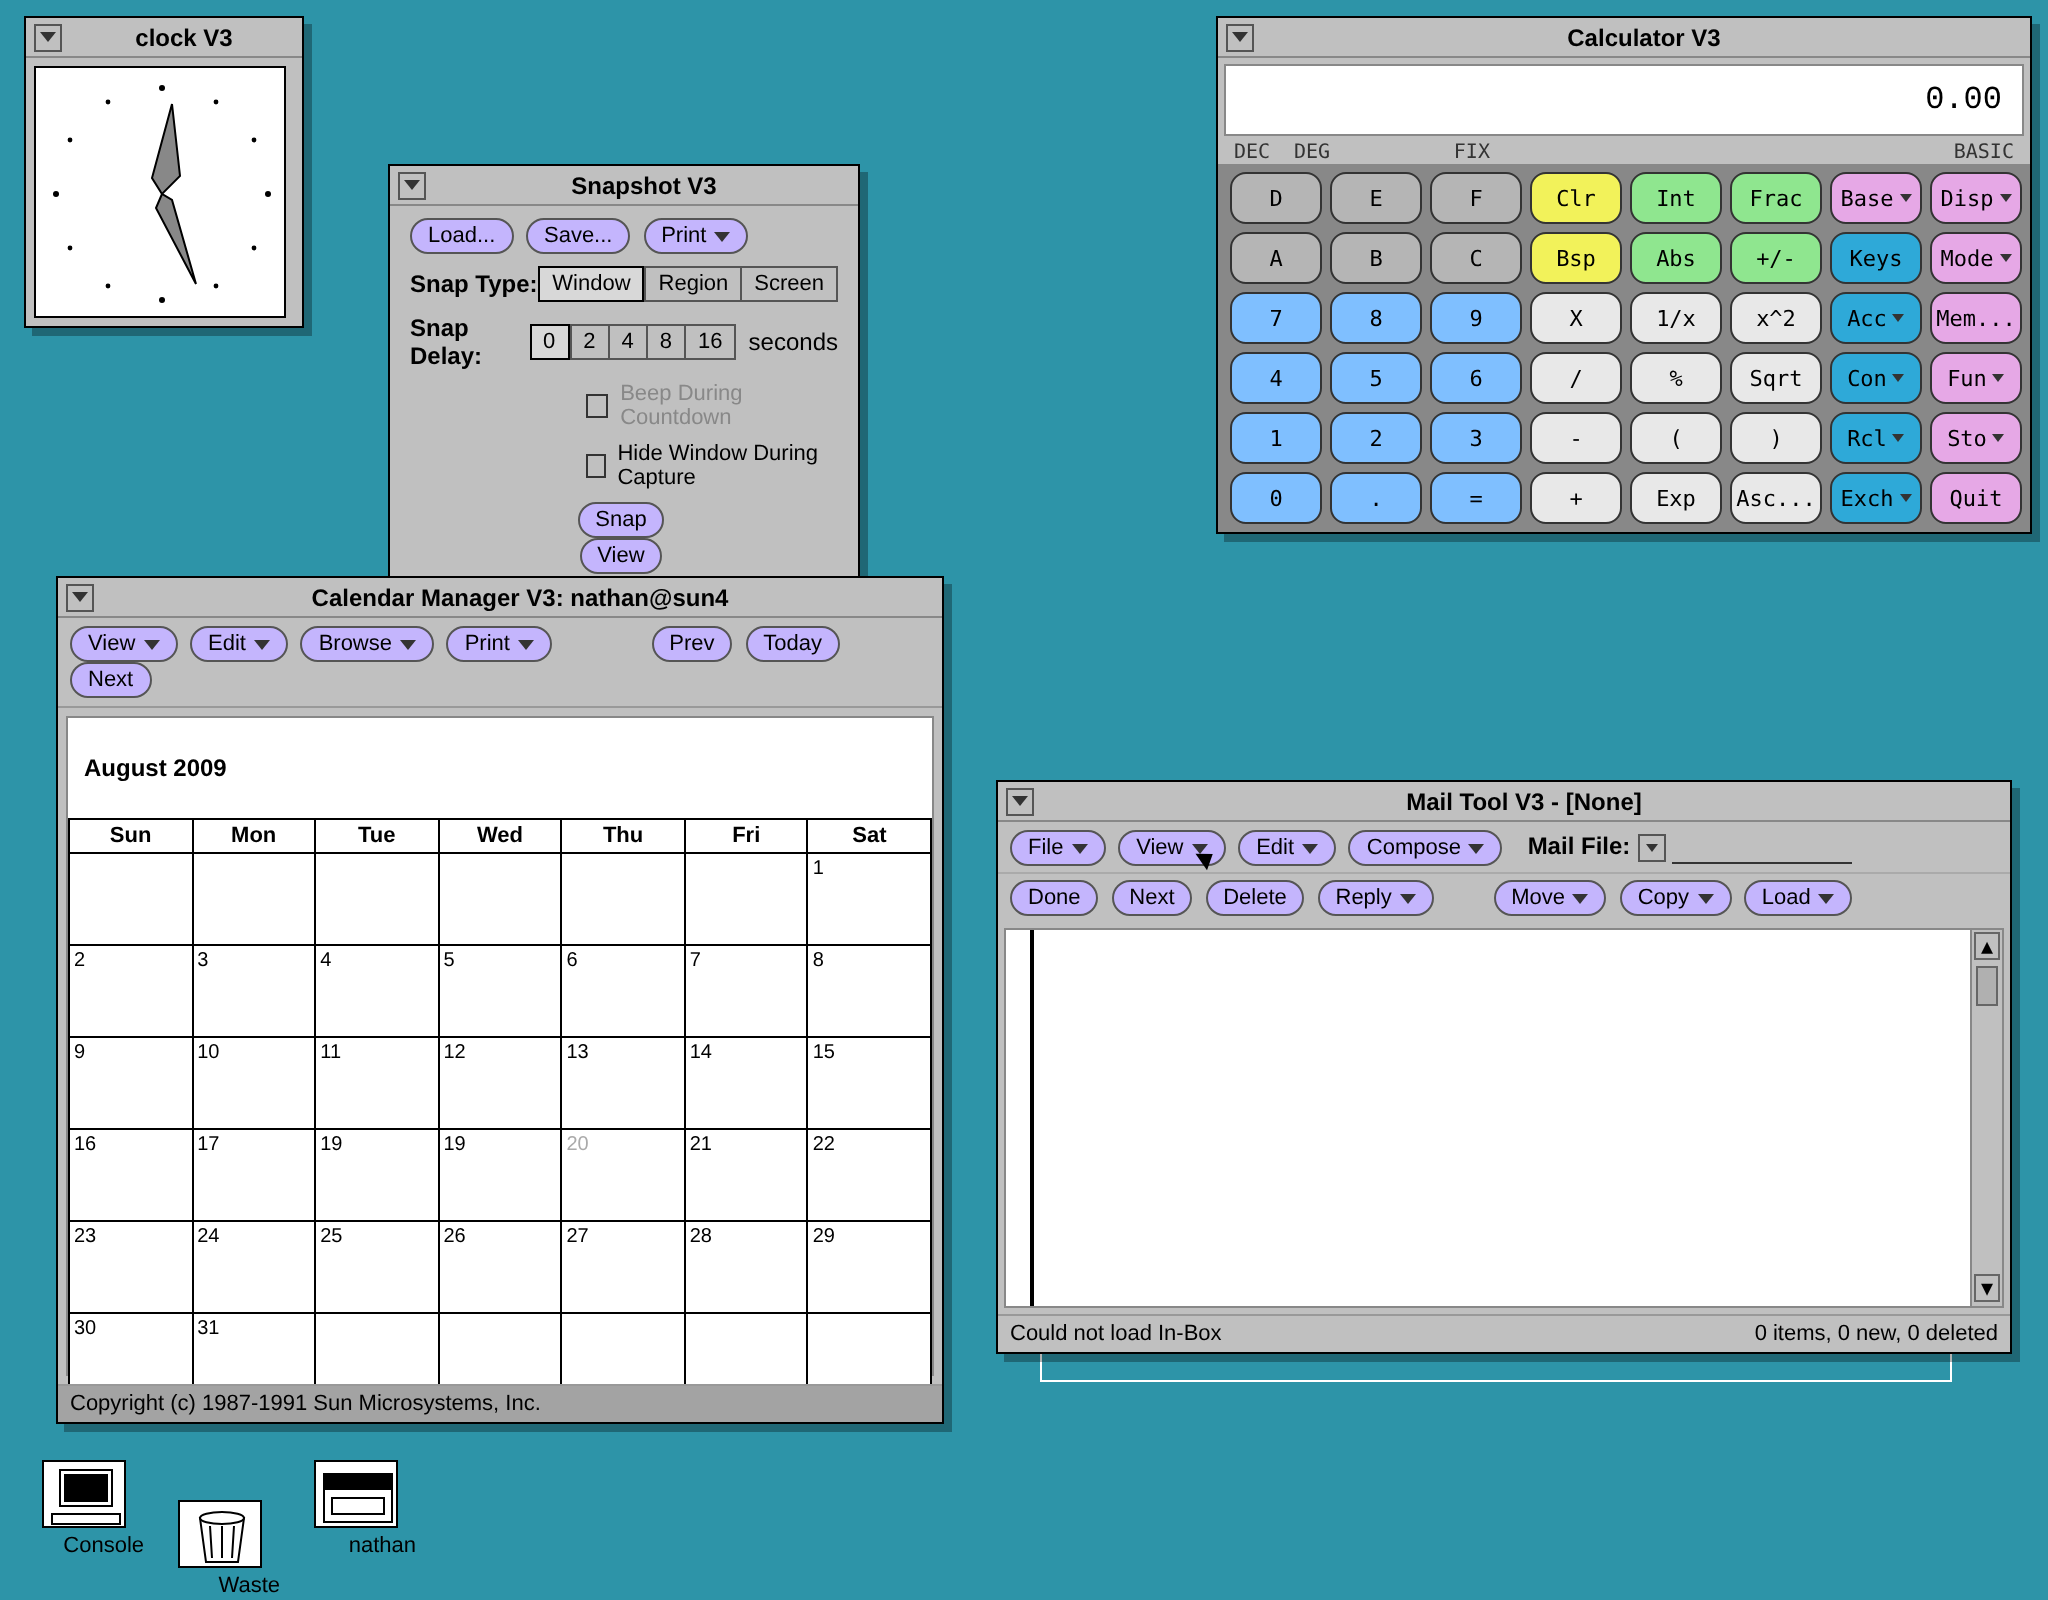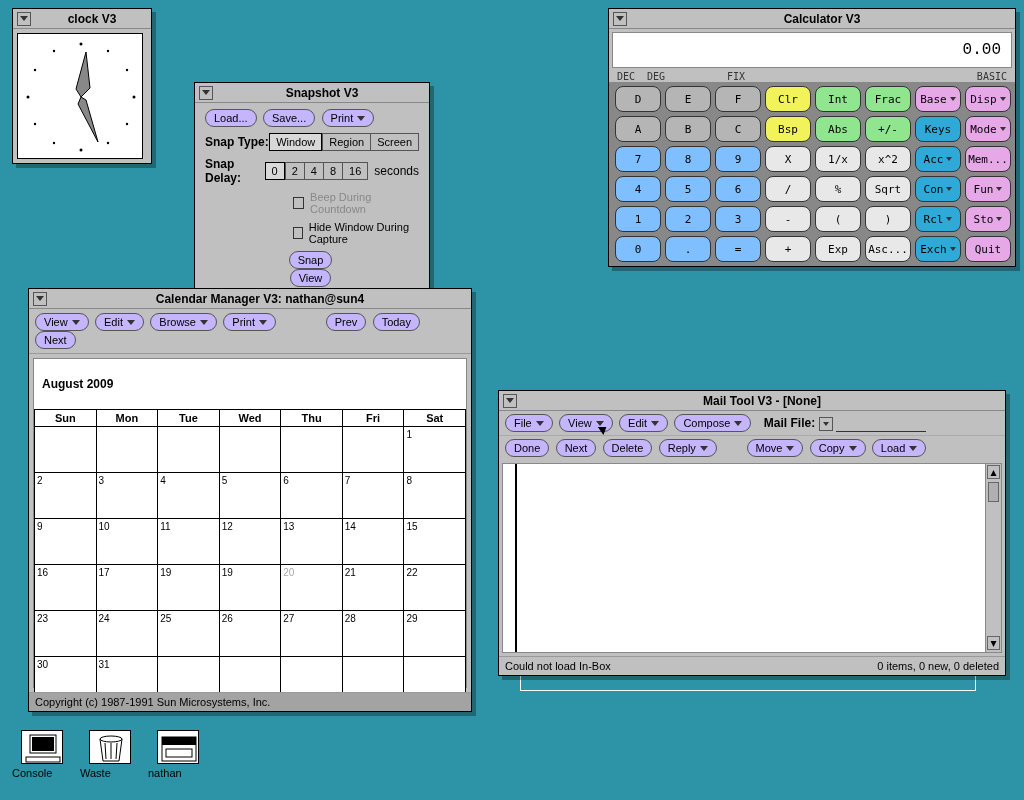--- a/index.html
+++ b/index.html
@@ -130,21 +130,21 @@
   
   #snapshot .body{padding:6px 10px;}
   #snapshot .body .row{margin:6px 0; display:flex; align-items:center;}
   #snapshot .lbl{font-weight:bold; width:88px;}
   .seg{display:flex;}
   .seg .btn-sq{border-right:none;background:#c0c0c0;}
   .seg .btn-sq:last-child{border-right:1px solid #555;}
   .seg .btn-sq.selected{background:#d8d8d8; border:1px solid #000;}
 
   
-  .deskicon{position:absolute; width:60px; text-align:left; font-size:11px;}
+  .deskicon{position:absolute; width:60px; text-align:right; font-size:11px;}
   .deskicon .glyph{width:42px;height:34px;margin:0 auto 3px;border:1px solid #000;background:#fff;position:relative;}
 
   
   .selbox{position:absolute; border:1px solid #fff; background:transparent;}
 
   
   .fake-cursor{position:absolute;width:0;height:0;
     border-left:7px solid #000; border-top:5px solid transparent; border-bottom:5px solid transparent;
     transform:rotate(-35deg);
   }
@@ -424,21 +424,21 @@
 <div class="deskicon" style="left:12px; top:730px;">
   <div class="glyph">
     <svg width="42" height="34">
         <rect x="8" y="4" width="26" height="18" fill="#fff" stroke="#000"></rect>
         <rect x="10" y="6" width="22" height="14" fill="#000"></rect>
         <rect x="4" y="26" width="34" height="5" fill="#fff" stroke="#000"></rect>
       </svg>
   </div>
   <div>Console</div>
 </div>
-<div class="deskicon" style="left:80px; top:730px;">
+<div class="deskicon" style="left:80px; top:750px;">
   <div class="glyph">
     <svg width="42" height="34">
         <path d="M10 8 L32 8 L29 30 L13 30 Z" fill="#fff" stroke="#000"></path>
         <ellipse cx="21" cy="8" rx="11" ry="3" fill="#fff" stroke="#000"></ellipse>
         <line x1="15" y1="12" x2="16" y2="28" stroke="#000"></line>
         <line x1="21" y1="12" x2="21" y2="28" stroke="#000"></line>
         <line x1="27" y1="12" x2="26" y2="28" stroke="#000"></line>
       </svg>
   </div>
   <div>Waste</div>

